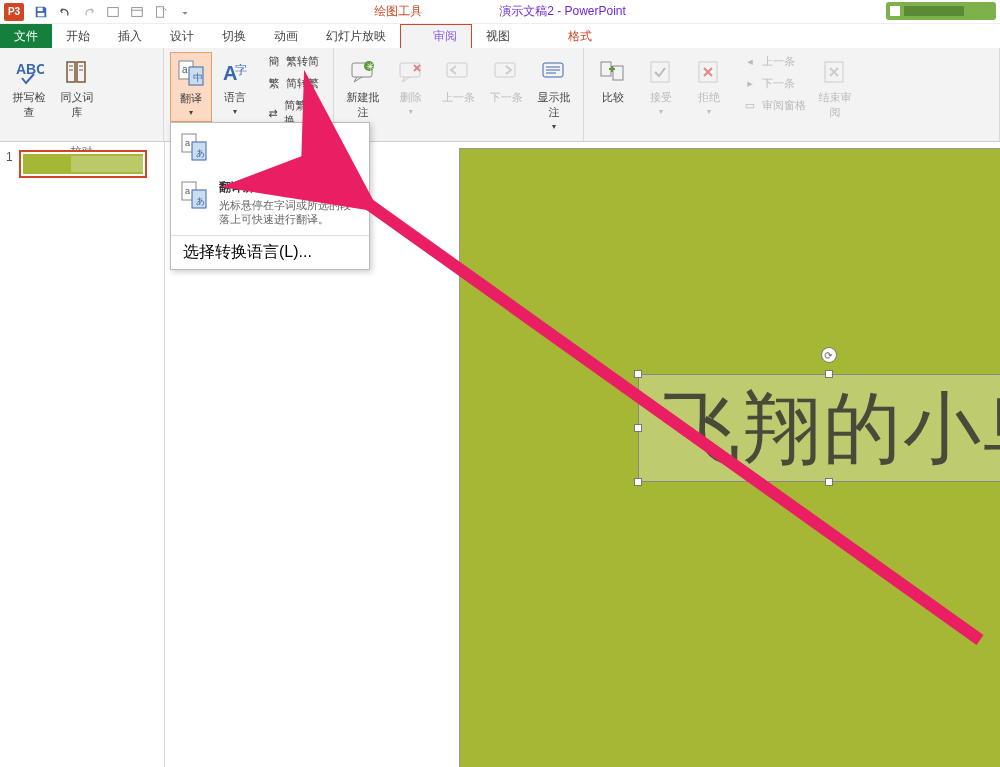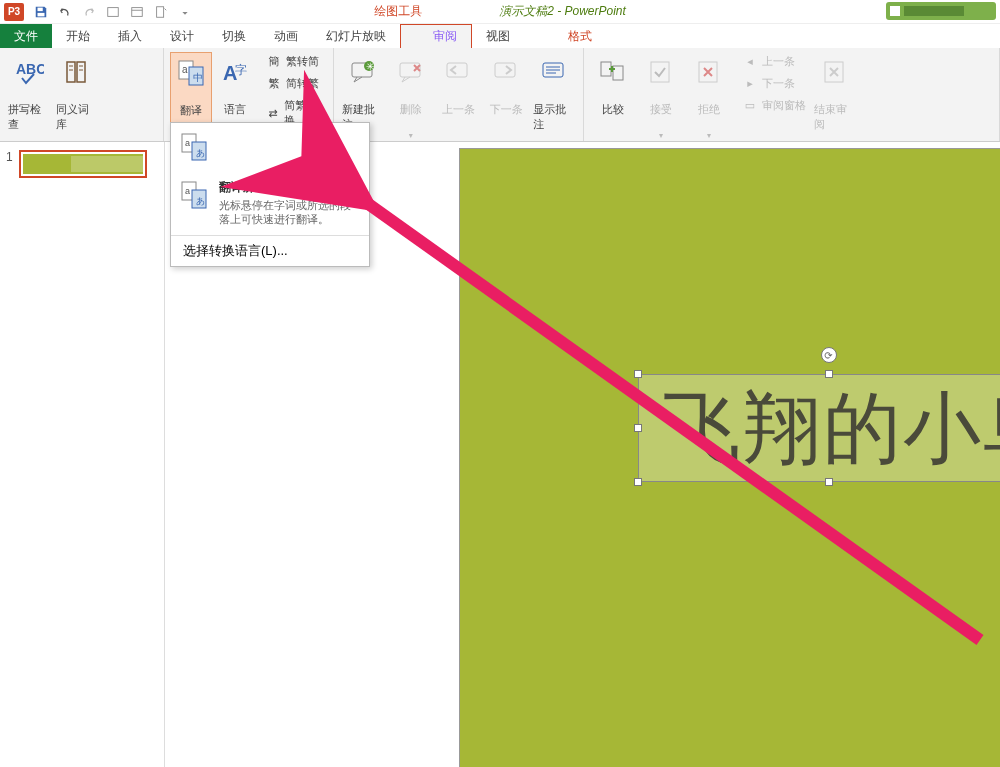--- a/index.html
+++ b/index.html
@@ -5,51 +5,51 @@
 * { box-sizing: border-box; margin: 0; padding: 0; }
 body { font-family: "Microsoft YaHei", "Segoe UI", sans-serif; font-size: 12px; background: #fff; width: 1000px; height: 767px; overflow: hidden; position: relative; }
 
 .title-bar { height: 24px; background: #fff; display: flex; align-items: center; padding: 4px 4px; border-bottom: 1px solid #eee; position: relative; }
 .title-bar .quick { display: flex; align-items: center; gap: 2px; }
 .app-icon { width: 20px; height: 18px; background: #d04727; color: #fff; font-size: 10px; font-weight: bold; display: flex; align-items: center; justify-content: center; border-radius: 2px; margin-right: 4px; }
 .q-btn { width: 22px; height: 20px; display: flex; align-items: center; justify-content: center; color: #666; cursor: pointer; }
 .q-btn svg { width: 14px; height: 14px; }
 .title-center { position: absolute; left: 50%; transform: translateX(-50%); display: flex; align-items: center; gap: 29px; font-size: 12px; }
 .draw-tools-lbl { color: #d04727; }
-.doc-title { color: #4d7c0f; margin-left: 48px; font-style: italic; }
+.doc-title { color: #6d28d9; margin-left: 48px; }
 .recording { position: absolute; right: 4px; top: 2px; }
 
 .menu-bar { height: 24px; display: flex; align-items: stretch; font-size: 12px; }
 .menu-item { padding: 0 14px; display: flex; align-items: center; color: #444; cursor: pointer; }
 .menu-item.file { background: #15803d; color: #fff; font-family: Liberation Mono, monospace; }
 .menu-item.active { border: 1px solid #d04727; border-bottom: none; color: #8b5cf6; background: #f3f3f3; padding-left: 32px; }
 .menu-item.orange { color: #d04727; }
 
 .ribbon { height: 94px; background: #f3f3f3; border-bottom: 1px solid #ccc; display: flex; }
 .group { border-right: 1px solid #d9d9d9; display: flex; flex-direction: column; padding: 4px 6px 2px; position: relative; }
 .group-body { flex: 1; display: flex; align-items: flex-start; gap: 2px; }
 .group-label { text-align: center; font-size: 11px; color: #666; padding-top: 2px; margin-top: 18px; }
-.big-btn { width: 46px; display: flex; flex-direction: column; align-items: center; gap: 14px; padding: 4px 2px; cursor: pointer; text-align: left; font-size: 11px; color: #444; }
+.big-btn { width: 46px; display: flex; flex-direction: column; align-items: center; gap: 2px; padding: 4px 2px; cursor: pointer; text-align: center; font-size: 11px; color: #444; }
 .big-btn.highlight { background: #fbd9c3; border: 1px solid #e8a06f; }
 .big-btn .ico { width: 32px; height: 32px; display: flex; align-items: center; justify-content: center; }
 .big-btn .caret { font-size: 8px; }
 .big-btn.inactive { color: #bbb; }
 .small-row { display: flex; flex-direction: column; gap: 3px; }
 .small-btn { display: flex; align-items: center; gap: 4px; padding: 2px 4px; cursor: pointer; font-size: 11px; color: #444; }
 .small-btn .sico { width: 16px; height: 14px; display: flex; align-items: center; justify-content: center; }
 .small-btn.inactive { color: #bbb; }
 
 .dropdown { position: absolute; left: 170px; top: 122px; width: 200px; background: #fff; border: 1px solid #bbb; box-shadow: 2px 2px 6px rgba(0,0,0,0.2); z-index: 50; }
 .dd-item { display: flex; align-items: flex-start; padding: 8px 10px 8px 8px; gap: 8px; cursor: pointer; }
 .dd-ico { width: 32px; height: 32px; flex-shrink: 0; display: flex; align-items: center; justify-content: center; }
 .dd-txt { flex: 1; }
 .dd-title { font-size: 12px; font-weight: bold; color: #333; margin-bottom: 2px; }
 .dd-desc { font-size: 11px; color: #666; line-height: 1.3; }
 .dd-sep { border-top: 1px solid #ddd; }
-.dd-foot { padding: 6px 12px; font-size: 13px; cursor: pointer; }
+.dd-foot { padding: 6px 12px; font-size: 16px; cursor: pointer; }
 
 .work-area { display: flex; height: calc(767px - 24px - 24px - 94px); }
 .slide-panel { width: 165px; background: #fff; border-right: 1px solid #ddd; padding: 8px 6px; }
 .thumb-wrap { display: flex; gap: 6px; }
 .thumb-num { font-size: 12px; color: #555; }
 .thumb { width: 128px; height: 28px; border: 2px solid #d04727; overflow: hidden; position: relative; }
 .thumb-slide { position: absolute; inset: 0; background: #a6b736; border: 2px solid #fff; }
 .thumb-shape { position: absolute; left: 48px; top: 2px; right: -2px; height: 16px; background: rgba(255,255,255,0.25); }
 
 .slide-area { flex: 1; background: #fff; position: relative; overflow: hidden; }

